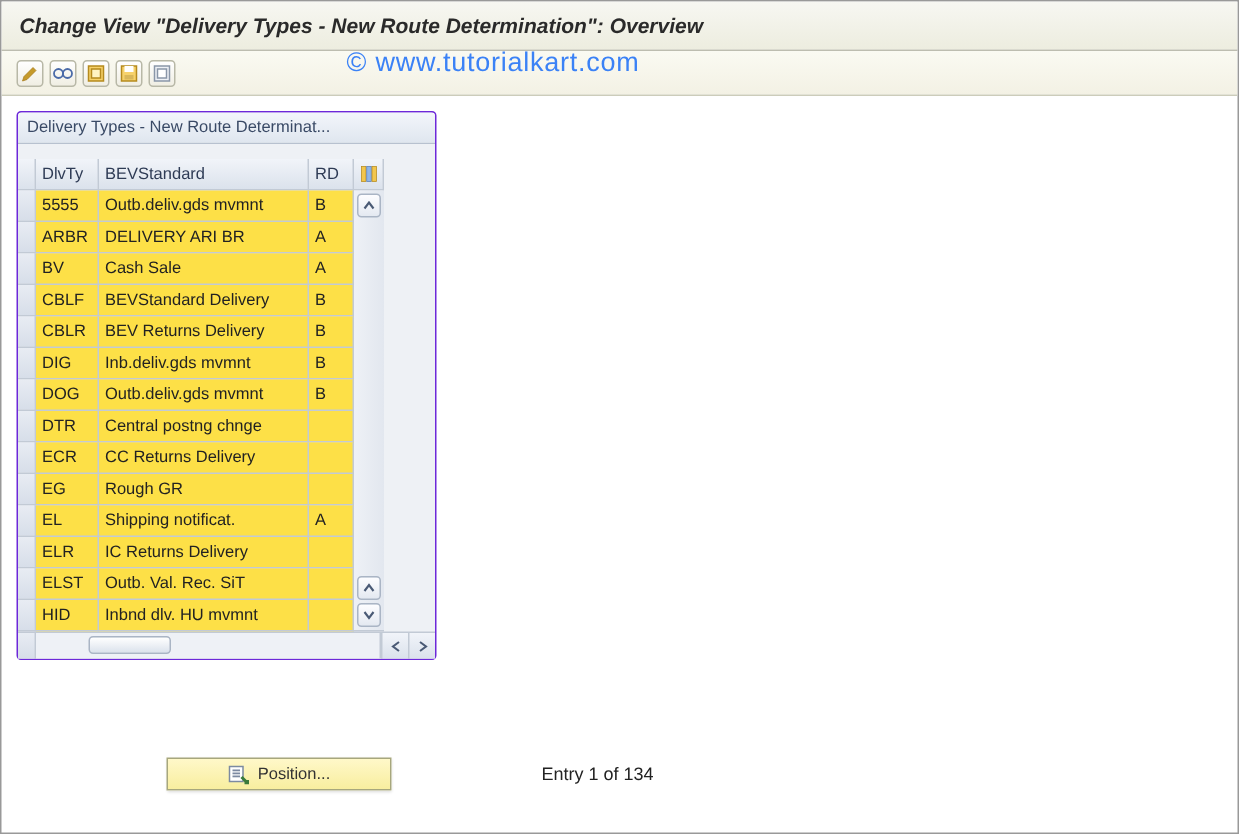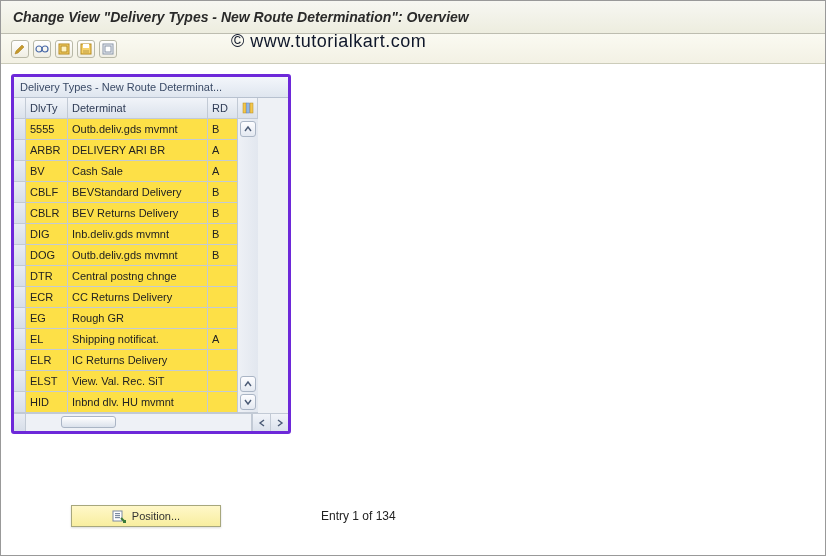--- a/index.html
+++ b/index.html
@@ -39,51 +39,52 @@
       border-radius: 3px;
       background: linear-gradient(#fff, #f0eee3);
       display: flex; align-items: center; justify-content: center;
       cursor: pointer;
     }
     .tbtn svg { display: block; }
     .watermark {
       position: absolute;
       left: 230px; top: 30px;
       font-size: 18px;
-      color: #0f172a;
+      color: #3b82f6;
       font-weight: 500;
       letter-spacing: 0.5px;
       pointer-events: none;
       z-index: 5;
       user-select: none;
     }
     .content {
       padding: 10px;
     }
     .tcontainer {
       width: 280px;
-      border: 3px solid #6d28d9;
+      border: 1px solid #6d28d9;
       border-radius: 3px;
       background: #eef1f5;
       box-shadow: 0 1px 0 #fff inset;
     }
     .tcaption {
       background: linear-gradient(#f3f6fb,#dfe6ef);
       color: #3a4a66;
       font-size: 11px;
       padding: 4px 6px;
       border-bottom: 1px solid #b7c1cf;
       border-radius: 3px 3px 0 0;
       white-space: nowrap;
       overflow: hidden;
     }
     .tgrid {
       display: grid;
       grid-template-columns: 12px 42px 140px 30px 20px;
       font-size: 11px;
+      margin-top: 10px;
     }
     .th, .td {
       border-right: 1px solid #c2cad5;
       border-bottom: 1px solid #c2cad5;
       padding: 3px 4px;
       height: 21px;
       white-space: nowrap;
       overflow: hidden;
       display: flex;
       align-items: center;
@@ -128,21 +129,21 @@
       background:linear-gradient(#f1f4f9,#dbe2ec);
       cursor:pointer;
     }
     .bottom-bar {
       position:absolute;
       left:0; right:0;
       bottom:28px;
       display:flex;
       align-items:center;
       gap: 100px;
-      padding-left: 70px;
+      padding-left: 110px;
     }
     .pos-btn {
       display:flex; align-items:center; gap:6px;
       width:150px; height:22px;
       border:1px solid #a7a77d;
       background: linear-gradient(#fff8c9,#f8ee9f);
       box-shadow: 0 1px 2px rgba(0,0,0,.15);
       cursor:pointer;
       justify-content:center;
       font-size:11px;
@@ -210,21 +211,21 @@
 
 <div class="watermark">© www.tutorialkart.com</div>
 
 <div class="content">
   <div class="tcontainer">
     <div class="tcaption">Delivery Types - New Route Determinat...</div>
     <div class="tgrid">
 
       <div class="th th-icon"></div>
       <div class="th">DlvTy</div>
-      <div class="th">Determinat</div>
+      <div class="th">BEVStandard</div>
       <div class="th">
         <span>RD</span>
       </div>
       <div class="th th-icon">
         <svg width="12" height="12" viewBox="0 0 12 12">
             <rect x="1" y="1" width="3" height="10" fill="#f2c64d" stroke="#b58a1e" stroke-width="0.5"></rect>
             <rect x="4.5" y="1" width="3" height="10" fill="#8fb6e8" stroke="#5a7db5" stroke-width="0.5"></rect>
             <rect x="8" y="1" width="3" height="10" fill="#f2c64d" stroke="#b58a1e" stroke-width="0.5"></rect>
           </svg>
       </div>
@@ -305,21 +306,21 @@
       <div class="td cell-in">Shipping notificat.</div>
       <div class="td cell-in">A</div>
 
       <div class="rowsel"></div>
       <div class="td cell-in">ELR</div>
       <div class="td cell-in">IC Returns Delivery</div>
       <div class="td cell-in"></div>
 
       <div class="rowsel"></div>
       <div class="td cell-in">ELST</div>
-      <div class="td cell-in">View. Val. Rec. SiT</div>
+      <div class="td cell-in">Outb. Val. Rec. SiT</div>
       <div class="td cell-in"></div>
 
       <div class="rowsel"></div>
       <div class="td cell-in">HID</div>
       <div class="td cell-in">Inbnd dlv. HU mvmnt</div>
       <div class="td cell-in"></div>
     </div>
 
     <div class="hscroll">
       <div class="spacer"></div>

